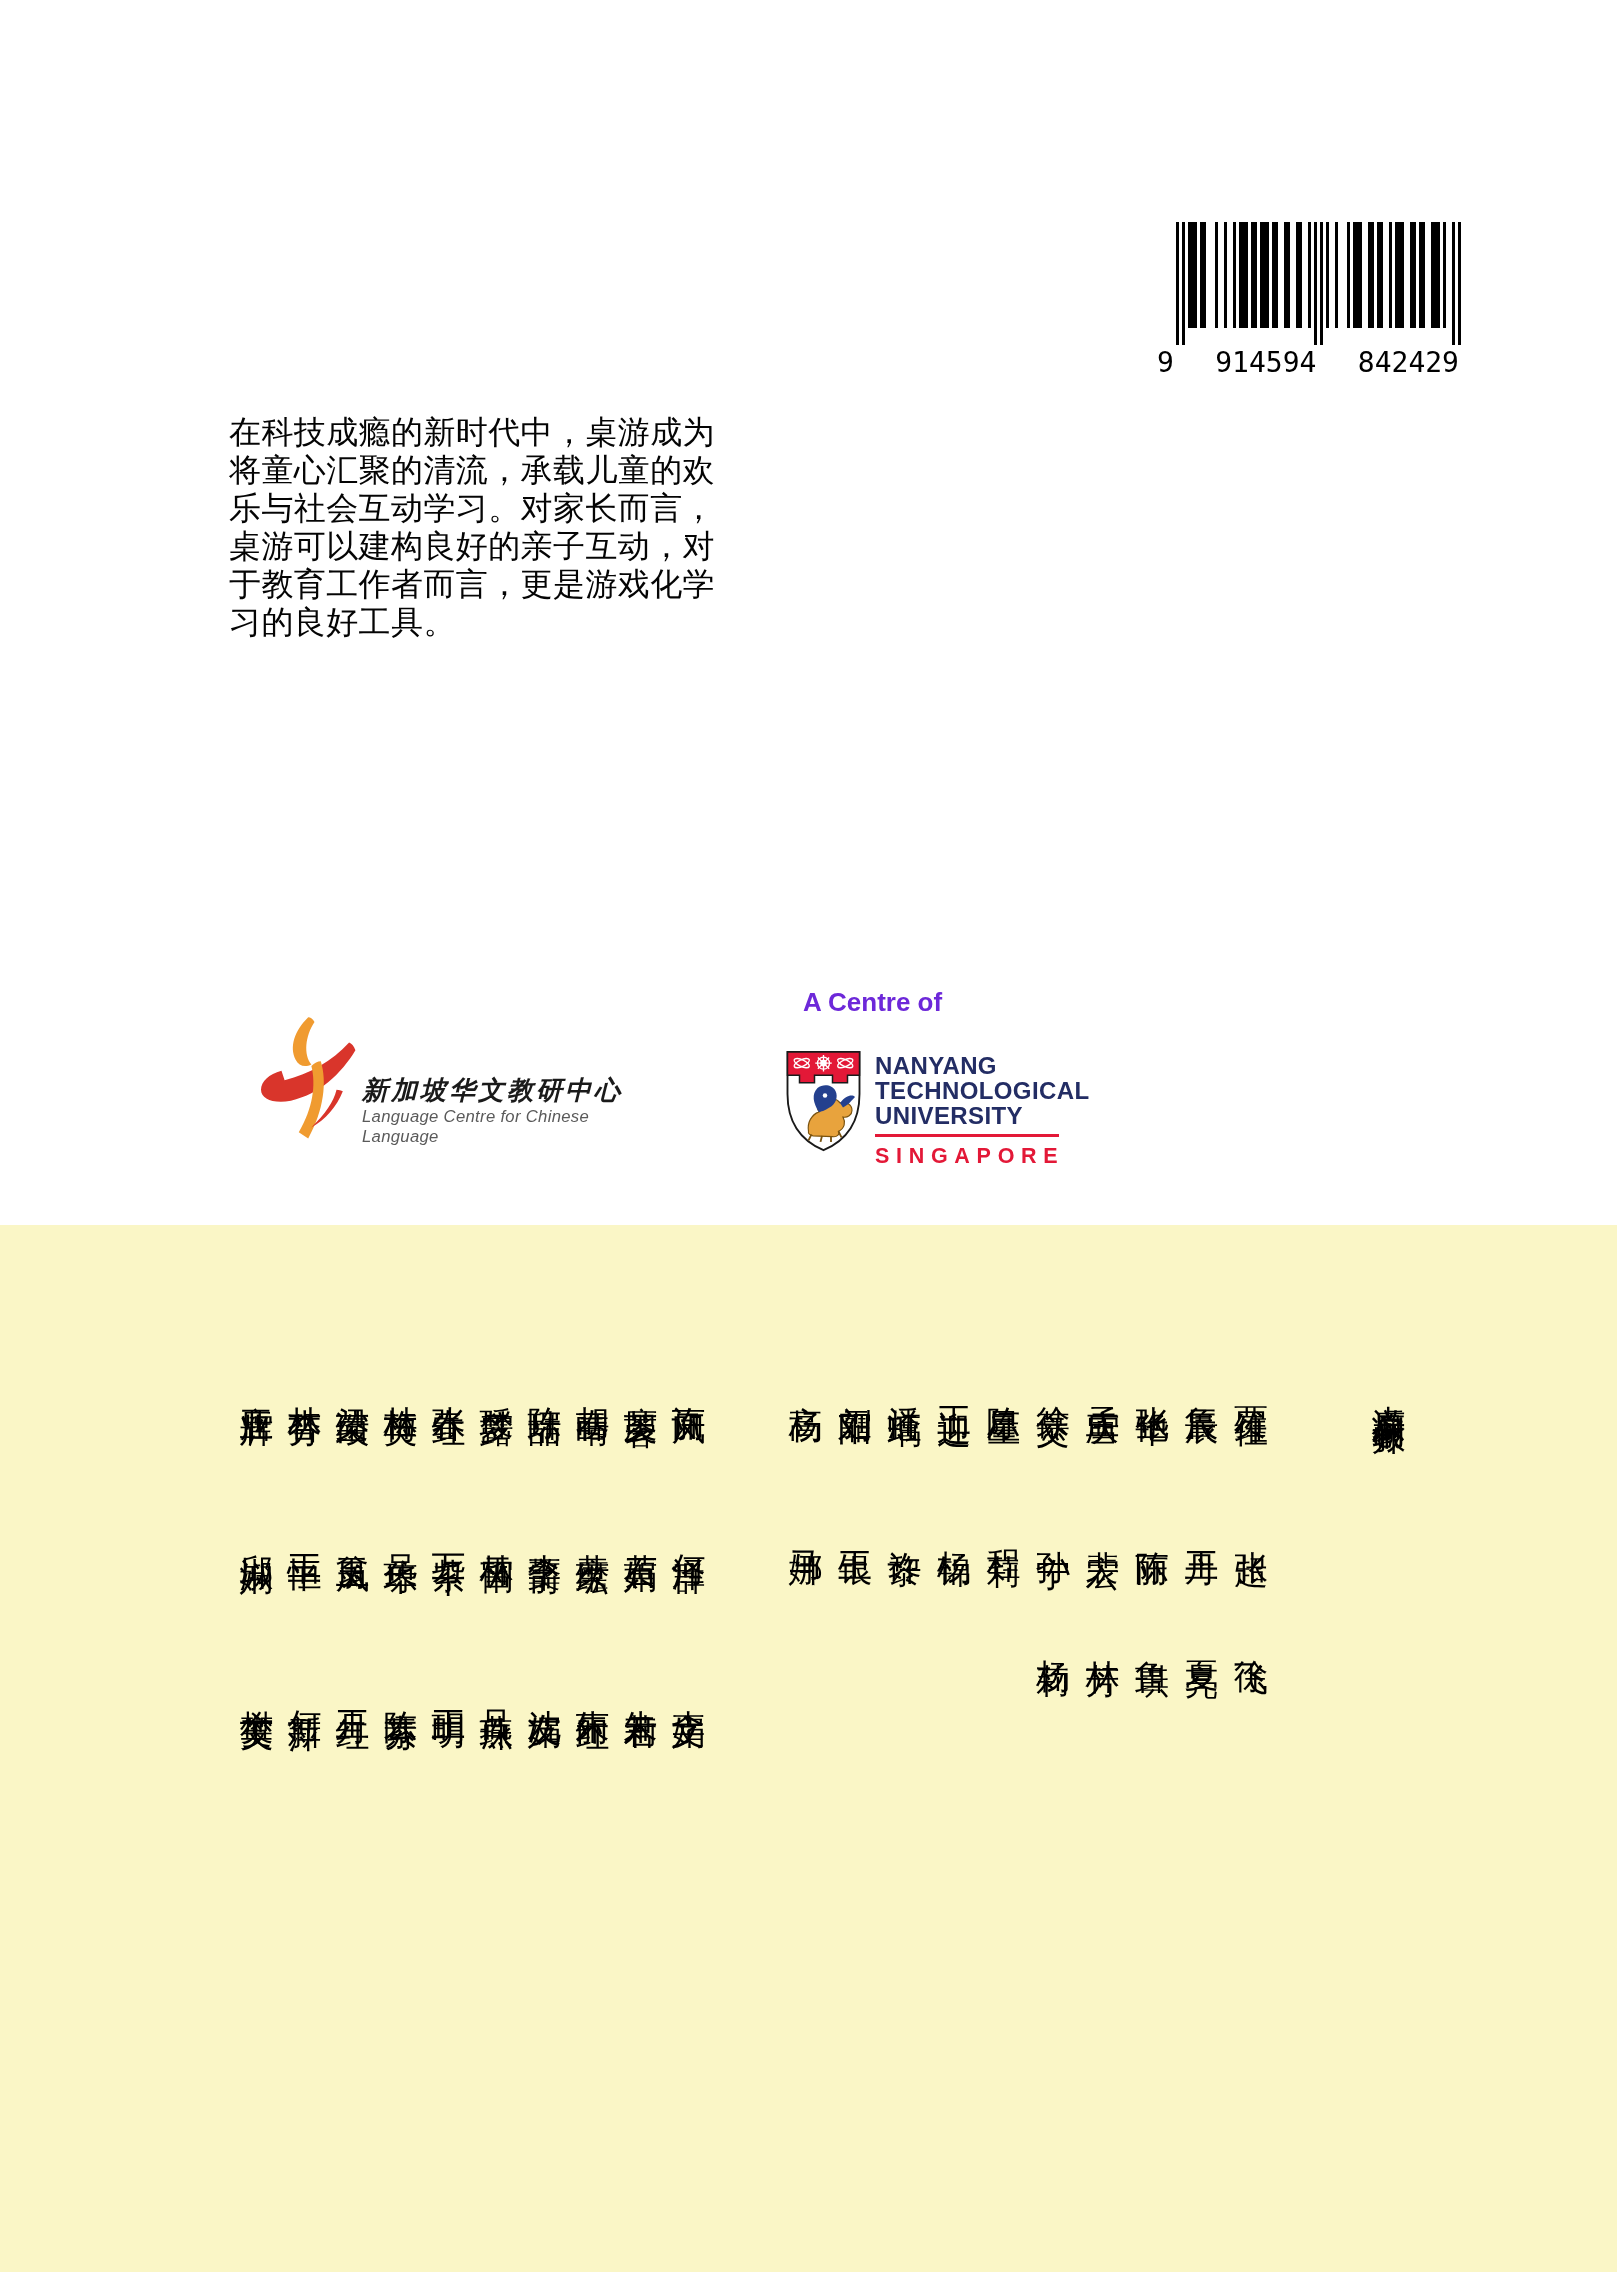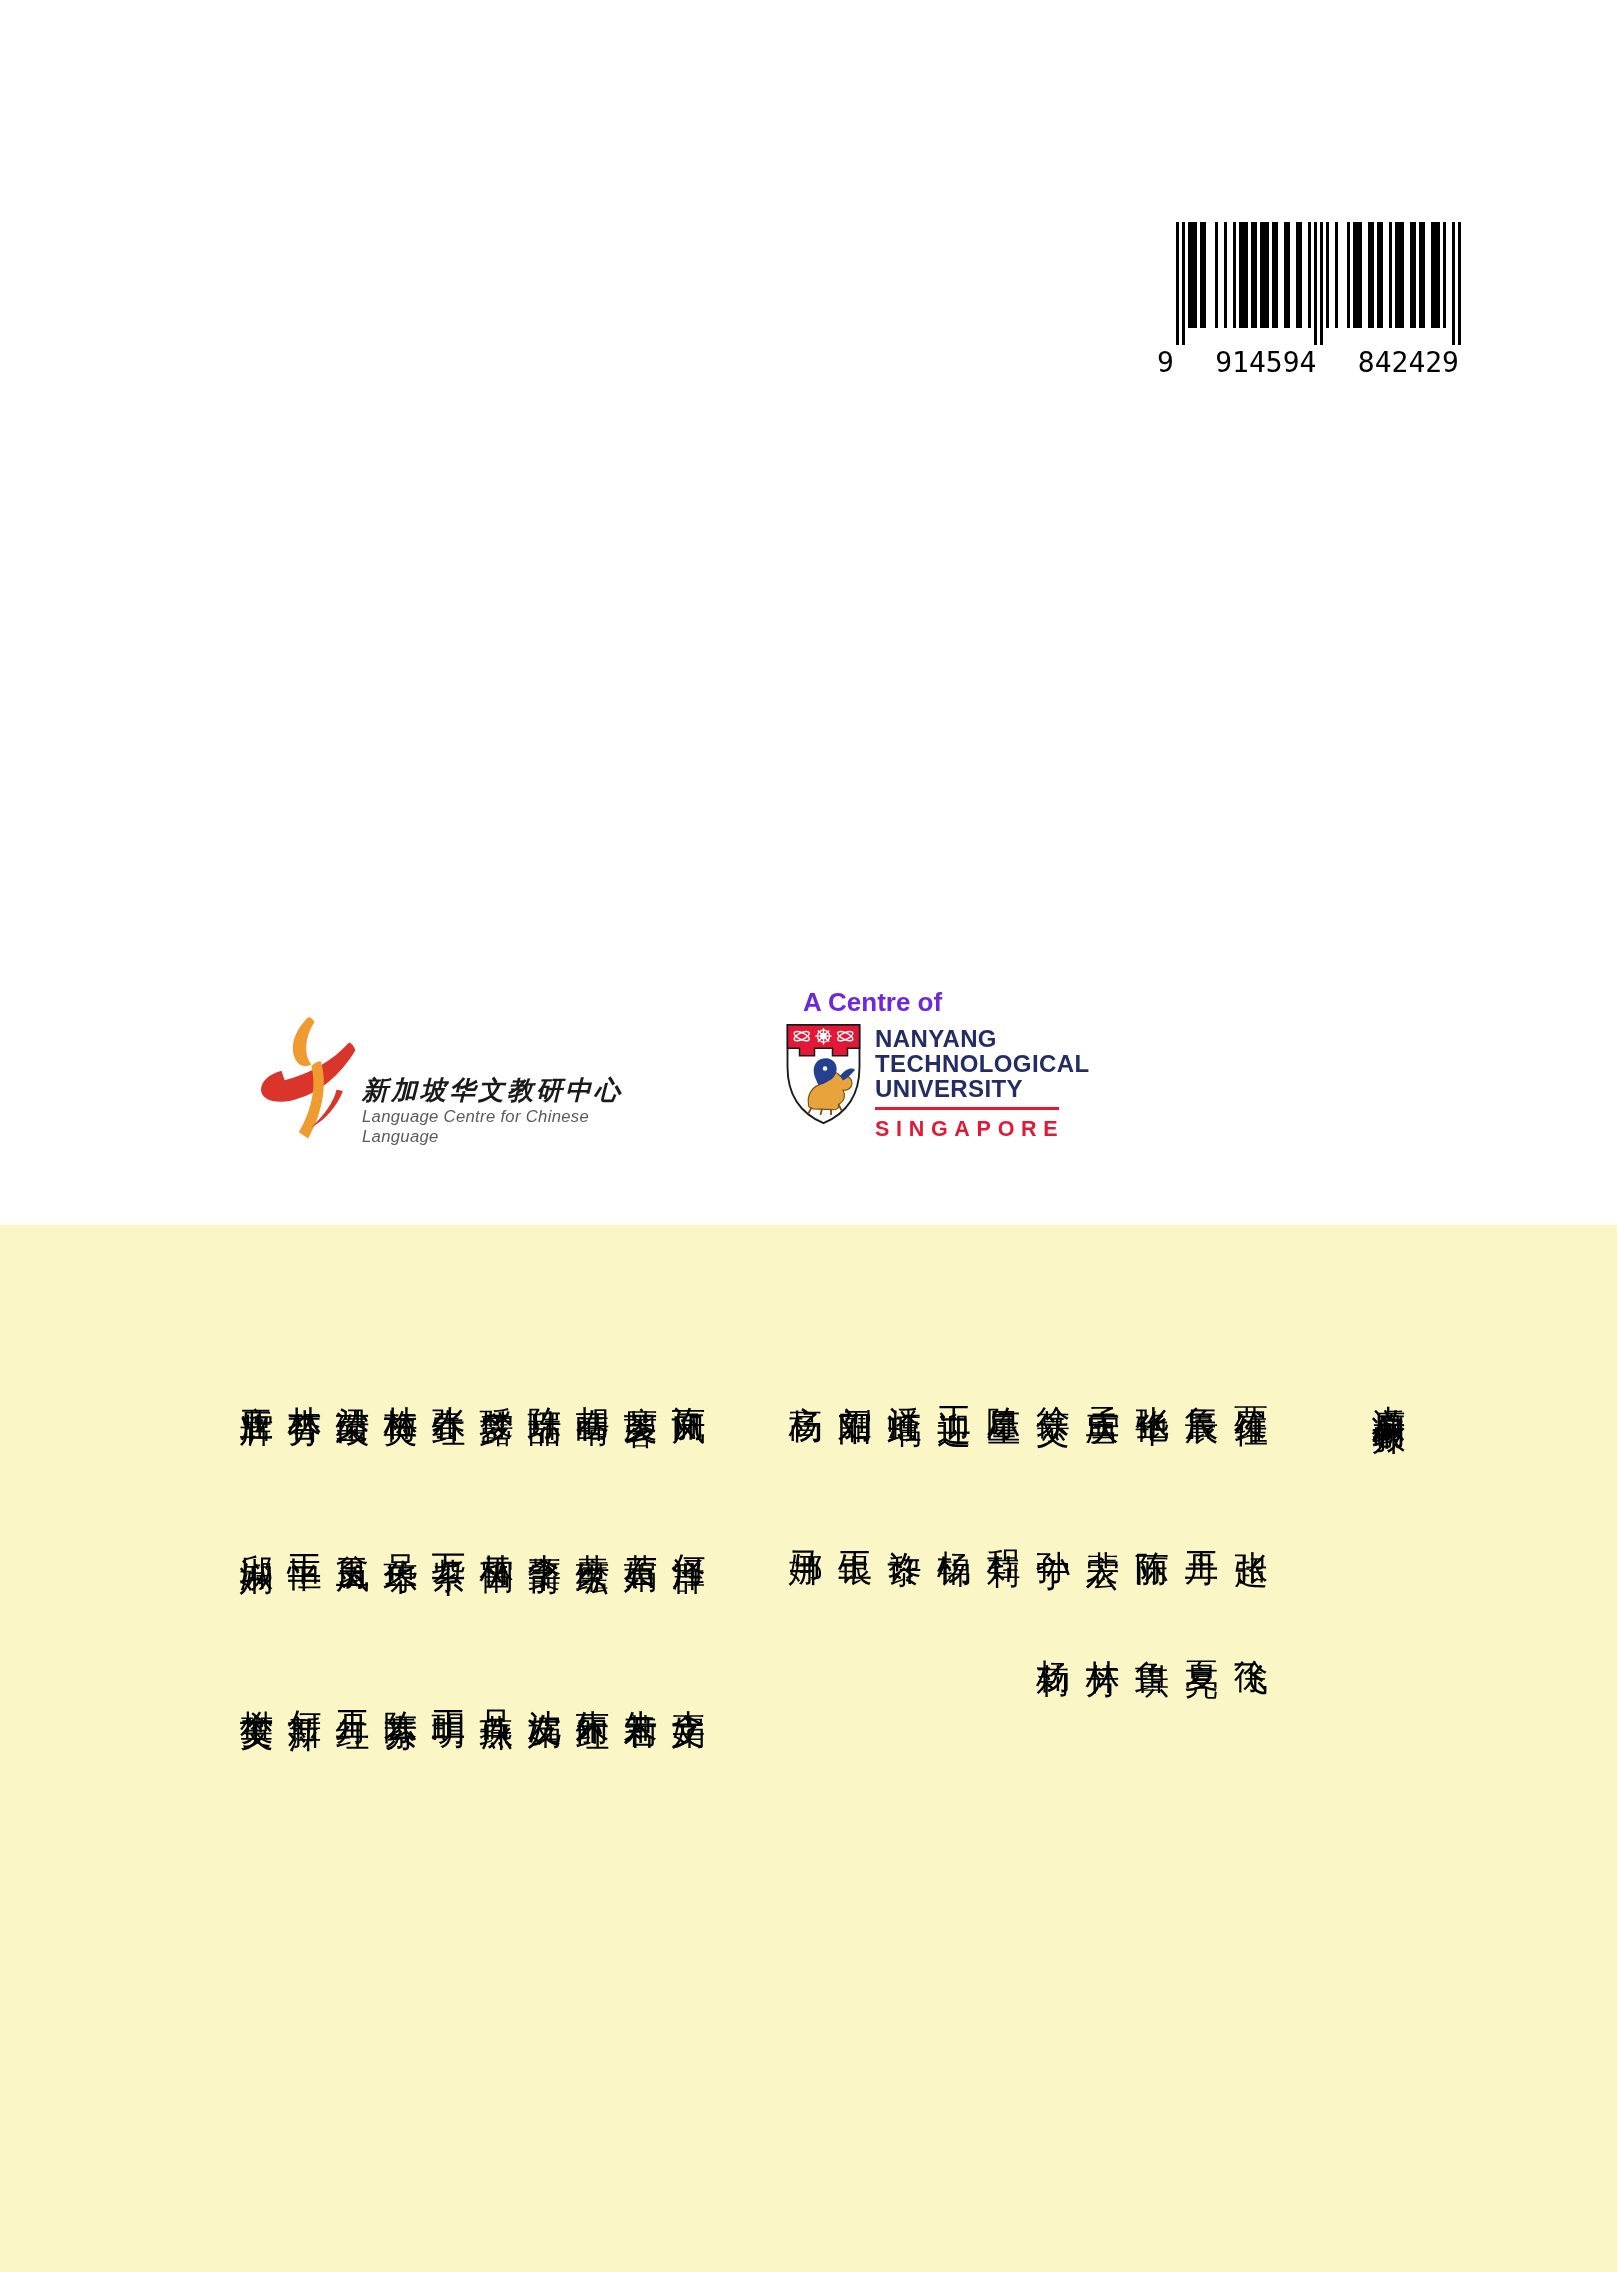--- a/index.html
+++ b/index.html
@@ -35,21 +35,21 @@
     position:absolute;left:112px;top:58px;width:266px;
     font-family:"DejaVu Serif",serif;font-weight:bold;font-size:26px;letter-spacing:3px;color:#1a1a1a;
   }
   #sccl-english{
     position:absolute;left:112px;top:92px;width:296px;
     font-size:16.7px;letter-spacing:0.3px;color:#5a5a5a;font-weight:400;
   }
 
   
   #centre-of{position:absolute;left:803px;top:987px;font-size:26px;font-weight:bold;color:#6d28d9;}
-  #ntu-logo{position:absolute;left:786px;top:1023px;width:311px;height:118px;}
+  #ntu-logo{position:absolute;left:786px;top:1050px;width:311px;height:118px;}
   #ntu-shield{position:absolute;left:0;top:0;}
   #ntu-text{position:absolute;left:89px;top:3px;}
   .ntu-line{font-size:24px;line-height:25px;font-weight:bold;letter-spacing:0.4px;color:#232d64;}
   #ntu-redline{width:184px;height:3px;background:#e31837;margin:6px 0 6.7px 0;}
   #ntu-singapore{font-size:21.5px;font-weight:bold;letter-spacing:6.7px;color:#e31837;}
 
   
   #names-heading{
     position:absolute;left:1371px;top:1378px;
     writing-mode:vertical-rl;text-orientation:upright;
@@ -174,20 +174,26 @@
         <div class="bc-mod" style="width: 3px; height: 123px; background: transparent;"></div>
         <div class="bc-mod" style="width: 3px; height: 123px; background: rgb(0, 0, 0);"></div>
       </div>
     <div id="isbn-row">
       <span>9</span>
       <span>914594</span>
       <span>842429</span>
     </div>
   </div>
 
+  <div id="para1" class="blurb">在科技成瘾的新时代中，桌游成为
+将童心汇聚的清流，承载儿童的欢
+乐与社会互动学习。对家长而言，
+桌游可以建构良好的亲子互动，对
+于教育工作者而言，更是游戏化学
+习的良好工具。</div>
 
   <div id="sccl-logo">
     <svg id="sccl-mark" width="118" height="132" viewBox="0 0 150 166">
       <path d="M74,2 C56,20 50,40 58,56 C62,64 70,66 78,62 C68,50 70,26 82,8 C80,4 77,2 74,2 Z" fill="#f09b30"></path>
       <path d="M126,34 C104,58 76,74 44,82 L40,70 C24,74 14,84 14,94 C14,106 30,112 52,108 C88,100 116,74 134,44 C132,38 129,35 126,34 Z" fill="#d9352b"></path>
       <path d="M90,58 C98,84 94,120 74,156 L62,148 C80,118 84,88 78,64 C82,60 86,58 90,58 Z" fill="#f09b30"></path>
       <path d="M118,96 C110,116 96,132 78,142 C96,124 106,110 110,94 C113,94 116,95 118,96 Z" fill="#d9352b"></path>
     </svg>
     <div id="sccl-chinese">新加坡华文教研中心</div>
     <div id="sccl-english">Language Centre for Chinese Language</div>

